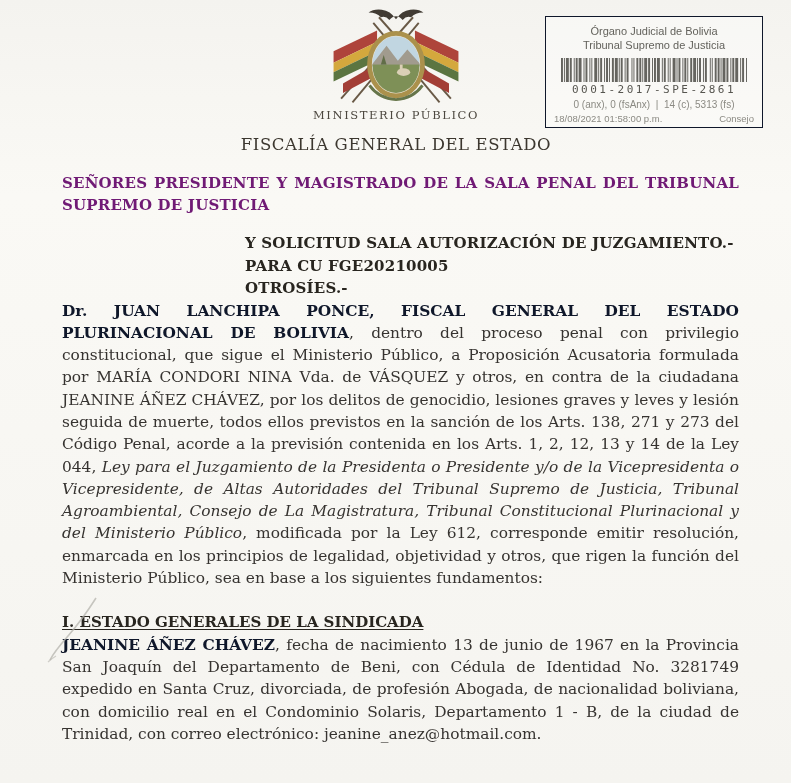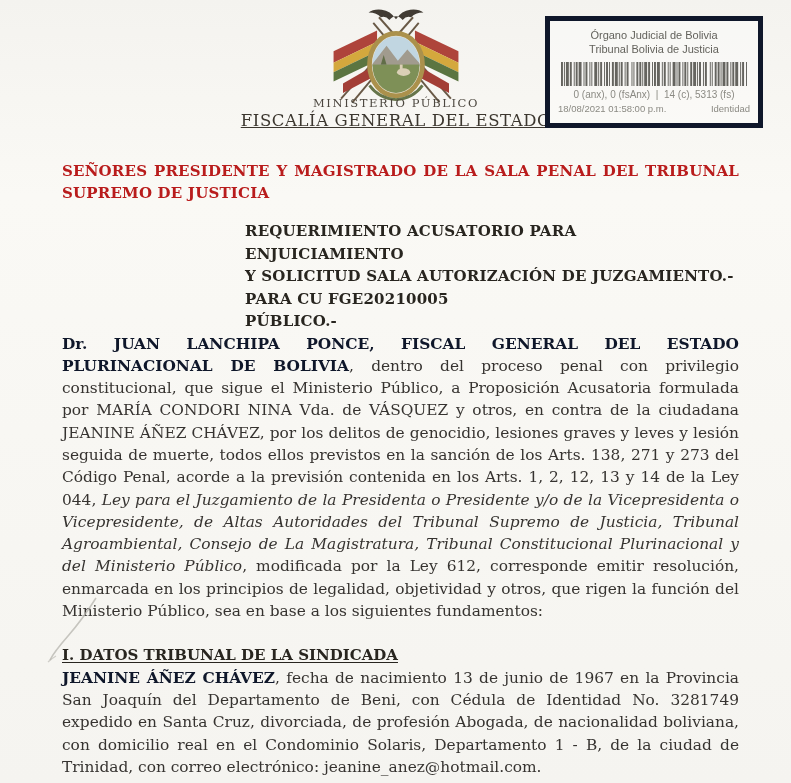--- a/index.html
+++ b/index.html
@@ -8,47 +8,47 @@
     font-family:"DejaVu Serif", serif;
     background:linear-gradient(180deg,#f4f3ef 0%, #faf9f5 25%, #f7f6f2 70%, #f5f4f0 100%);
     color:#363330;
     overflow:hidden;
   }
   .page { position:relative; width:791px; height:783px; overflow:hidden; }
 
   
   .letterhead { position:relative; height:148px; }
   .emblem { position:absolute; left:320px; top:4px; width:152px; height:106px; opacity:.92; }
-  .letterhead-text { position:absolute; left:228px; top:96px; width:336px; text-align:center; }
+  .letterhead-text { position:absolute; left:228px; top:108px; width:336px; text-align:center; }
   .ministry { font-size:11.5px; letter-spacing:1.6px; color:#4c473f; }
-  .office   { font-size:16.5px; letter-spacing:.6px; color:#3c372f; margin-top:1px;text-decoration:underline; }
+  .office   { font-size:16.5px; letter-spacing:.6px; color:#3c372f; margin-top:13px; }
 
   
   .stamp {
     position:absolute; left:545px; top:16px; width:218px; height:112px;
-    border:5px solid #0f172a; background:rgba(255,255,255,.35);
+    border:1px solid #0f172a; background:rgba(255,255,255,.35);
     font-family:"Liberation Sans", sans-serif; text-align:center;
   }
   .stamp-org { padding-top:8px; font-size:11px; line-height:13.5px; color:#63625c; }
   .barcode { display:block; margin:6px auto 1px auto; width:186px; height:24px; opacity:.82; }
   .barcode-label {
     font-family:"DejaVu Sans Mono", monospace; font-size:11px; letter-spacing:2.5px;
     color:#56554f; white-space:nowrap;
   }
   .stamp-folio { margin-top:3px; font-size:10px; color:#8b8a83; }
   .stamp-footer {
     margin-top:3px; padding:0 8px; display:flex; justify-content:space-between;
     font-size:9.5px; color:#8b8a83;
   }
 
   
   .content { padding:0 52px 0 62px; }
   .addressee {
-    margin-top:12px; font-weight:bold; font-size:15px; line-height:22px;
-    text-align:justify; color:#b91c1c; letter-spacing:.2px;
+    margin-top:24px; font-weight:bold; font-size:15px; line-height:22px;
+    text-align:justify; color:#701a75; letter-spacing:.2px;
   }
   .subject {
     margin:16px 0 0 183px; font-weight:bold; font-size:15px; line-height:22.5px;
     color:#28251f; letter-spacing:.2px;
   }
   .para { font-size:15.4px; line-height:22.3px; text-align:justify; }
   .para .b { font-weight:bold; color:#0f172a; }
   .para .i { font-style:italic; }
   .section-heading {
     margin-top:22px; font-weight:bold; font-size:15px; line-height:22.3px;
@@ -105,47 +105,47 @@
     </svg>
 
     <div class="letterhead-text">
       <div class="ministry">MINISTERIO PÚBLICO</div>
       <div class="office">FISCALÍA GENERAL DEL ESTADO</div>
     </div>
 
     <div class="stamp">
       <div class="stamp-org">
         <div>Órgano Judicial de Bolivia</div>
-        <div>Tribunal Bolivia de Justicia</div>
+        <div>Tribunal Supremo de Justicia</div>
       </div>
       <svg class="barcode" viewBox="0 0 190 24" preserveAspectRatio="none">
         <line x1="0" y1="12" x2="190" y2="12" stroke="#45443e" stroke-width="24" stroke-dasharray="2 1 1 1 3 1 2 2 1 1 2 1 3 2 1 1 2 2 1 1 1 2 3 1 1 1 2 2 1 1 2 1 1 2 2 1 3 1 1 1 2 2 1 1 2 3 1 1 1 2 2 1"></line>
       </svg>
+      <div class="barcode-label">0001-2017-SPE-2861</div>
       <div class="stamp-folio">0 (anx), 0 (fsAnx)&nbsp;&nbsp;|&nbsp;&nbsp;14 (c), 5313 (fs)</div>
       <div class="stamp-footer">
         <span>18/08/2021 01:58:00 p.m.</span>
-        <span>Identidad</span>
+        <span>Consejo</span>
       </div>
     </div>
   </div>
 
   <div class="content">
 
     <p class="addressee">SEÑORES PRESIDENTE Y MAGISTRADO DE LA SALA PENAL DEL TRIBUNAL SUPREMO DE JUSTICIA</p>
 
     <div class="subject">
-      <div>REQUERIMIENTO ACUSATORIO PARA ENJUICIAMIENTO</div>
       <div>Y SOLICITUD SALA AUTORIZACIÓN DE JUZGAMIENTO.-</div>
       <div>PARA CU FGE20210005</div>
-      <div>PÚBLICO.-</div>
+      <div>OTROSÍES.-</div>
     </div>
 
     <p class="para"><span class="b">Dr. JUAN LANCHIPA PONCE, FISCAL GENERAL DEL ESTADO PLURINACIONAL DE BOLIVIA</span><span>, dentro del proceso penal con privilegio constitucional, que sigue el Ministerio Público, a Proposición Acusatoria formulada por MARÍA CONDORI NINA Vda. de VÁSQUEZ y otros, en contra de la ciudadana JEANINE ÁÑEZ CHÁVEZ, por los delitos de genocidio, lesiones graves y leves y lesión seguida de muerte, todos ellos previstos en la sanción de los Arts. 138, 271 y 273 del Código Penal, acorde a la previsión contenida en los Arts. 1, 2, 12, 13 y 14 de la Ley 044, </span><span class="i">Ley para el Juzgamiento de la Presidenta o Presidente y/o de la Vicepresidenta o Vicepresidente, de Altas Autoridades del Tribunal Supremo de Justicia, Tribunal Agroambiental, Consejo de La Magistratura, Tribunal Constitucional Plurinacional y del Ministerio Público</span><span>, modificada por la Ley 612, corresponde emitir resolución, enmarcada en los principios de legalidad, objetividad y otros, que rigen la función del Ministerio Público, sea en base a los siguientes fundamentos:</span></p>
 
-    <p class="section-heading">I. DATOS TRIBUNAL DE LA SINDICADA</p>
+    <p class="section-heading">I. ESTADO GENERALES DE LA SINDICADA</p>
 
     <p class="para"><span class="b">JEANINE ÁÑEZ CHÁVEZ</span><span>, fecha de nacimiento 13 de junio de 1967 en la Provincia San Joaquín del Departamento de Beni, con Cédula de Identidad No. 3281749 expedido en Santa Cruz, divorciada, de profesión Abogada, de nacionalidad boliviana, con domicilio real en el Condominio Solaris, Departamento 1 - B, de la ciudad de Trinidad, con correo electrónico: jeanine_anez@hotmail.com.</span></p>
 
   </div>
 
   <svg class="pen-mark" viewBox="0 0 84 100">
     <path d="M12 82 q4 -8 18 -24 q14 -16 28 -38" fill="none" stroke="#b5b4ae" stroke-width="1.6" opacity=".75"></path>
     <path d="M10 84 q3 -3 8 -6" fill="none" stroke="#b5b4ae" stroke-width="1.2" opacity=".6"></path>
   </svg>
 

